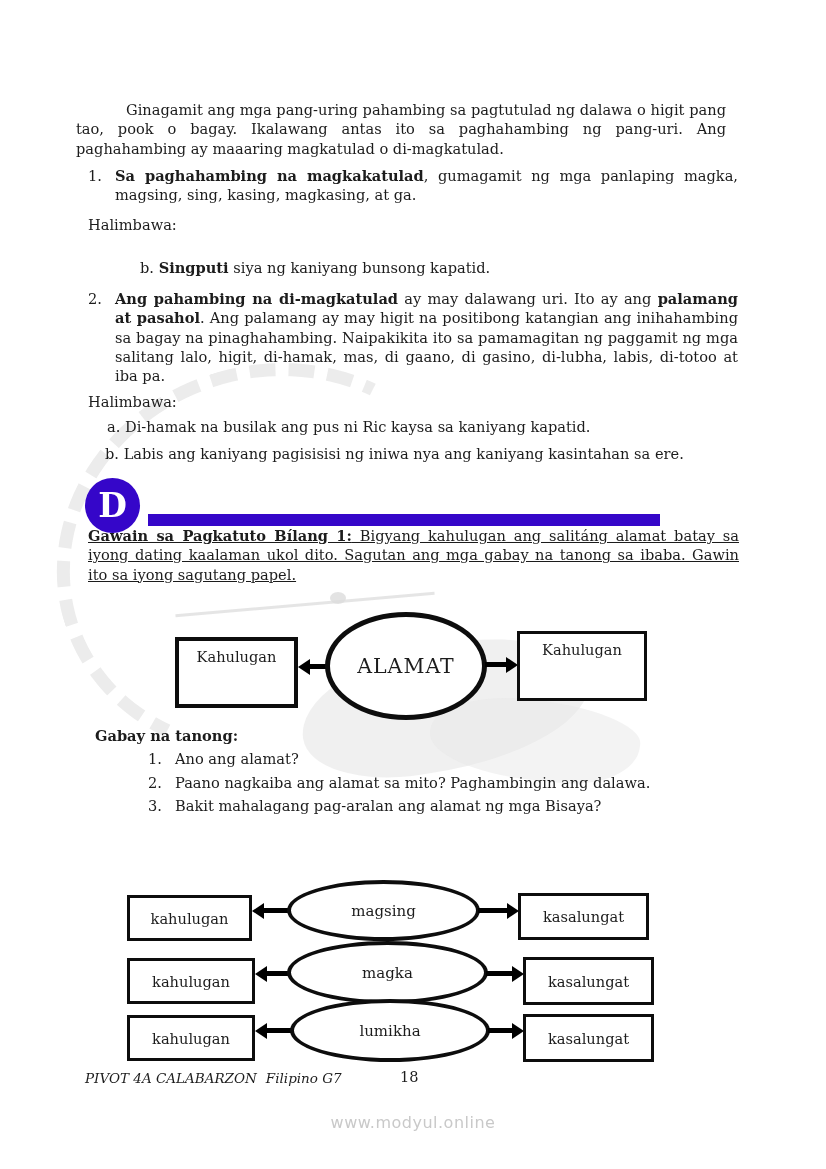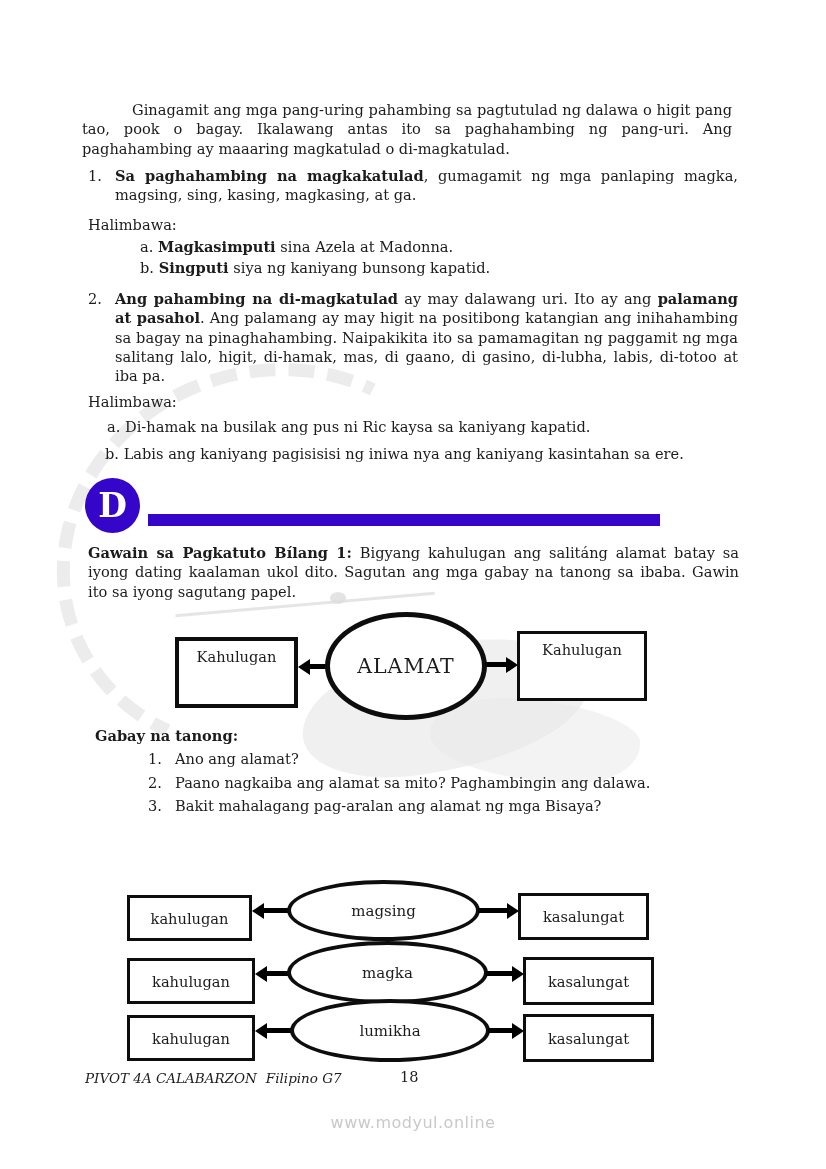--- a/index.html
+++ b/index.html
@@ -36,21 +36,21 @@
     position: absolute; left: 175px; top: 603px; width: 260px; height: 3px;
     background: #dedede; transform: rotate(-5deg); opacity: .8;
   }
   .bg-dot {
     position: absolute; left: 330px; top: 592px; width: 16px; height: 12px;
     background: #dcdcdc; border-radius: 50%; opacity: .8;
   }
   
   .tx { position: absolute; z-index: 1; font-size: 14.6px; line-height: 19.3px; }
   .just { text-align: justify; }
-  .intro { left: 82px; top: 100px; width: 650px; text-indent: 50px; }
+  .intro { left: 76px; top: 100px; width: 650px; text-indent: 50px; }
   .list-item { left: 88px; width: 650px; }
   .list-item .num { position: absolute; left: 0; top: 0; }
   .list-item .body { display: block; padding-left: 27px; }
   .item1 { top: 166px; }
   .item2 { top: 289px; }
   .hal { left: 88px; width: 650px; }
   .hal1 { top: 215px; }
   .hal2 { top: 392px; }
   .ex { width: 620px; }
   .ex1a { left: 140px; top: 237px; }
@@ -65,21 +65,21 @@
     background: var(--accent); color: #ffffff;
     display: flex; align-items: center; justify-content: center;
     font-size: 33px; font-weight: bold;
   }
   .d-line {
     position: absolute; z-index: 1; left: 148px; top: 514px;
     width: 512px; height: 12px; background: var(--accent);
   }
   
   .act { left: 88px; width: 651px; }
-  .act1 { top: 543px; }
+  .act1 { top: 526px; text-decoration: underline; }
   .act2 { top: 830px; }
   
   .diagram { position: absolute; z-index: 1; left: 0; width: 826px; }
   .dia1 { top: 610px; height: 115px; }
   .dia2 { top: 880px; height: 190px; }
   .box {
     position: absolute; border: 3px solid #0d0d0d; background: #fff;
     display: flex; justify-content: center; font-size: 14.6px;
   }
   .box.top-label { align-items: flex-start; padding-top: 7px; }
@@ -155,24 +155,20 @@
 
   <p class="tx just intro">Ginagamit ang mga pang-uring pahambing sa pagtutulad ng dalawa o higit pang tao, pook o bagay. Ikalawang antas ito sa paghahambing ng pang-uri. Ang paghahambing ay maaaring magkatulad o di-magkatulad.</p>
 
   <div class="tx list-item item1">
     <span class="num">1.</span>
     <span class="body just"><b>Sa paghahambing na magkakatulad</b><span>, gumagamit ng mga panlaping magka, magsing, sing, kasing, magkasing, at ga.</span></span>
   </div>
 
   <div class="tx hal hal1">Halimbawa:</div>
 
-  <div class="tx ex ex1a">
-    <span>a.</span>
-    <b>Magkasimputi</b><span> sina Azela at Madonna.</span>
-  </div>
   <div class="tx ex ex1b">
     <span>b.</span>
     <b>Singputi</b><span> siya ng kaniyang bunsong kapatid.</span>
   </div>
 
   <div class="tx list-item item2">
     <span class="num">2.</span>
     <span class="body just"><b>Ang pahambing na di-magkatulad</b><span> ay may dalawang uri. Ito ay ang </span><b>palamang at pasahol</b><span>. Ang palamang ay may higit na positibong katangian ang inihahambing sa bagay na pinaghahambing. Naipakikita ito sa pamamagitan ng paggamit ng mga salitang lalo, higit, di-hamak, mas, di gaano, di gasino, di-lubha, labis, di-totoo at iba pa.</span></span>
   </div>
 

